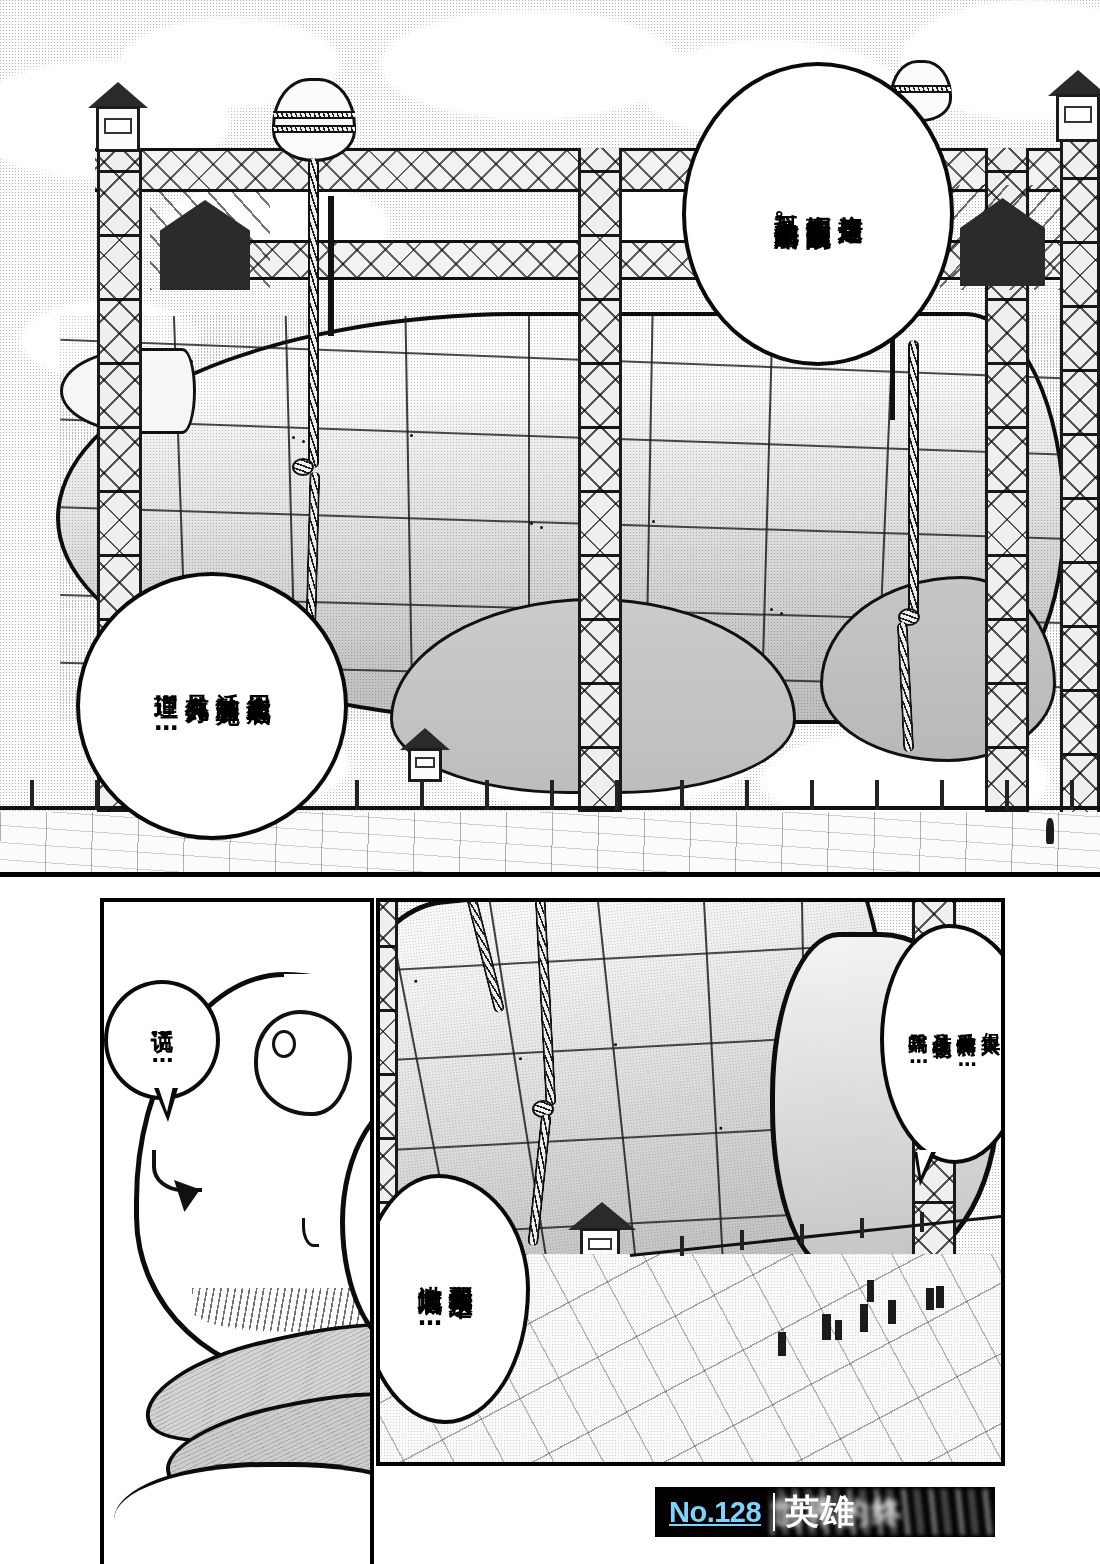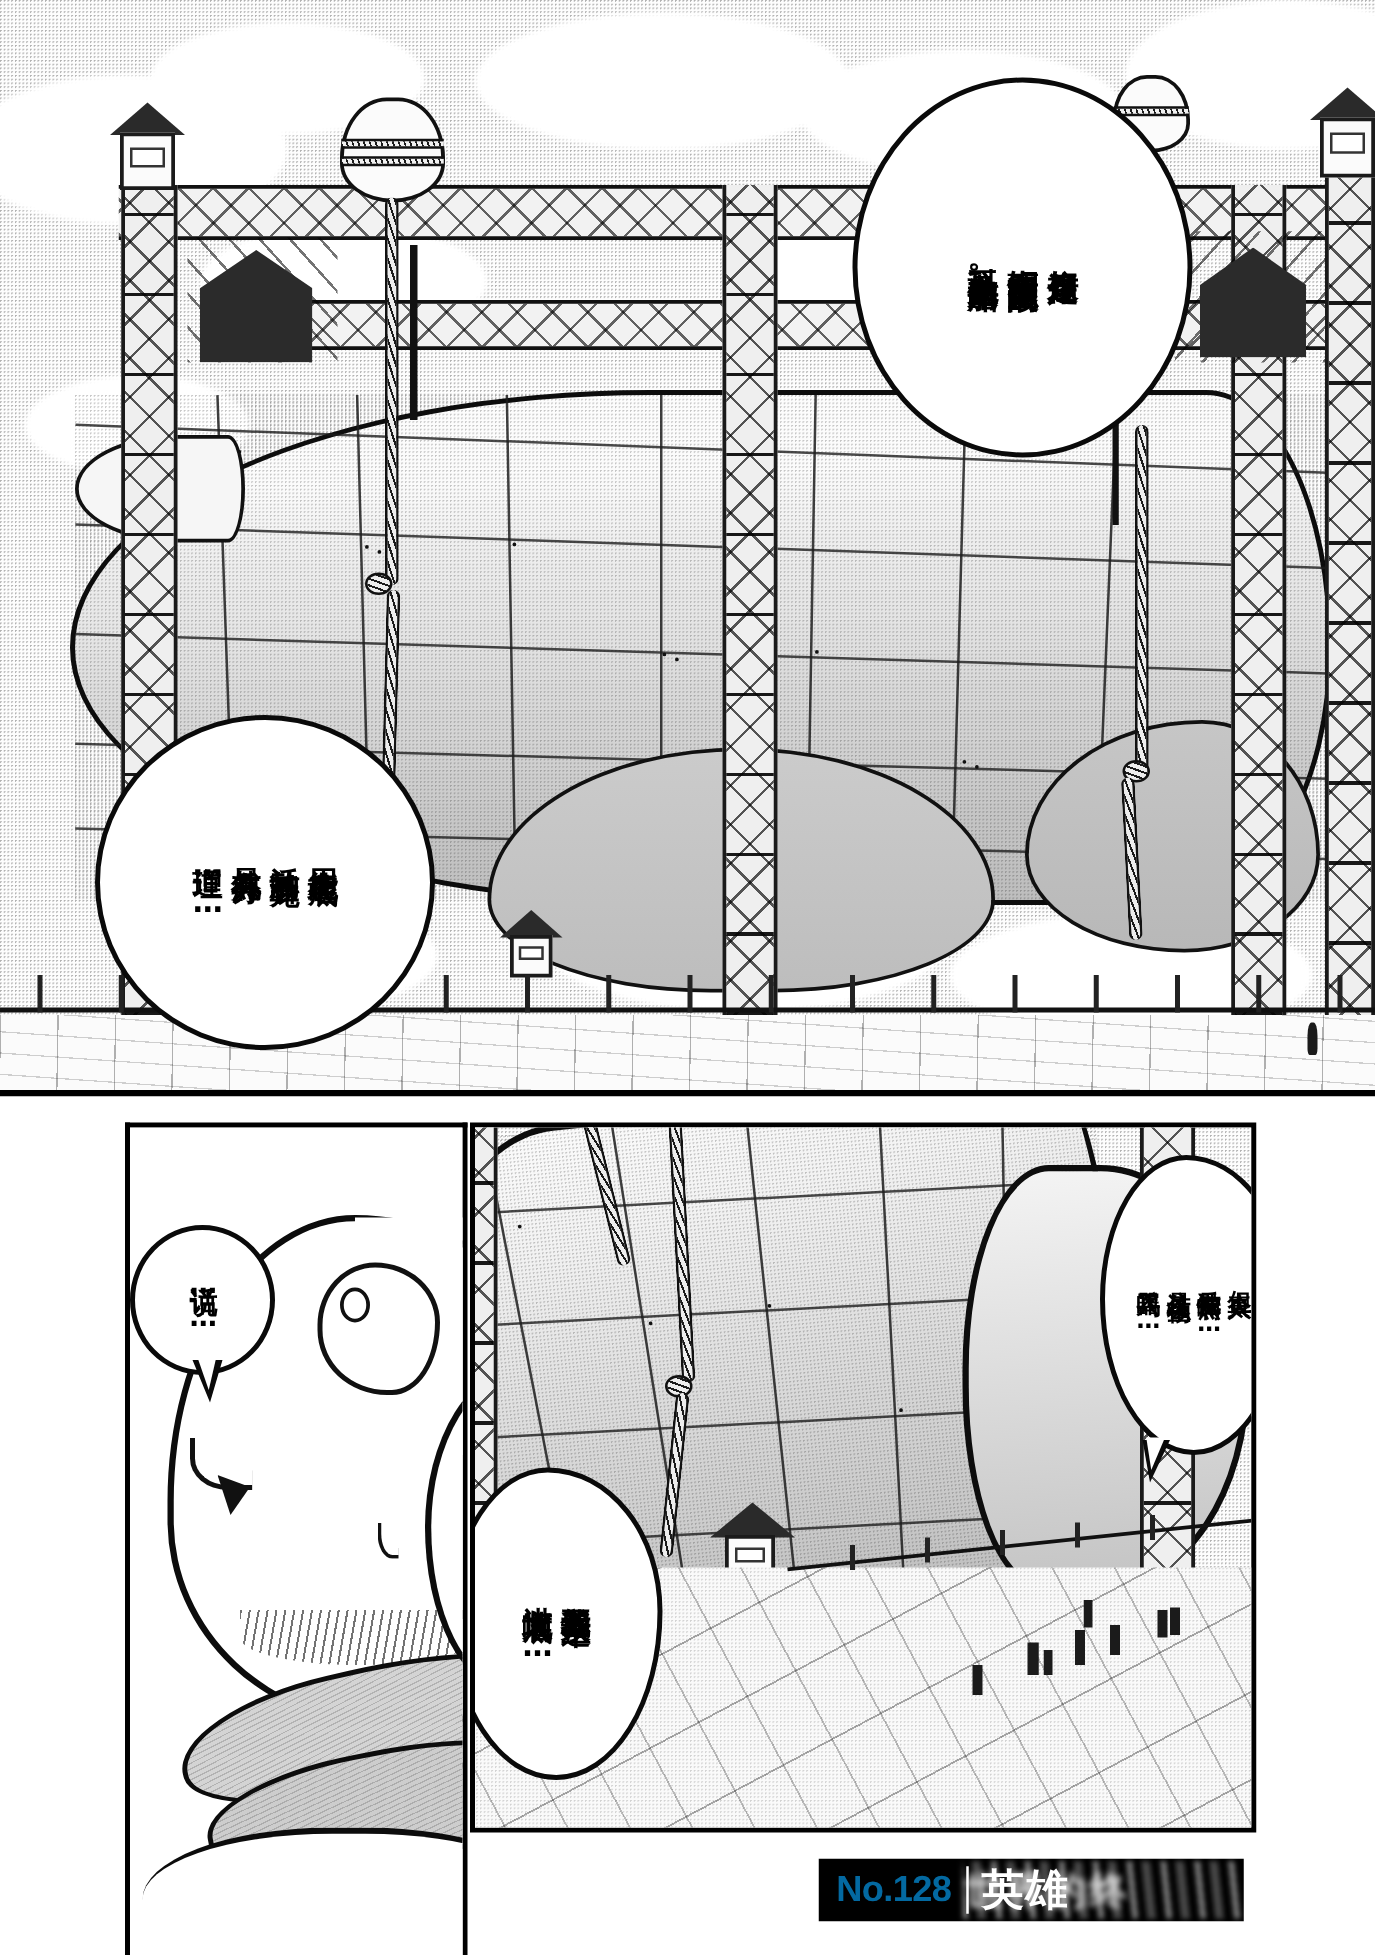--- a/index.html
+++ b/index.html
@@ -270,27 +270,28 @@
     left: 655px;
     top: 1487px;
     width: 340px;
     height: 50px;
     background: #000;
     display: flex;
     align-items: center;
     z-index: 60;
   }
   #title-no {
-    color: #0369a1;
+    color: #7dd3fc;
     font-family: "Liberation Sans", sans-serif;
     font-weight: bold;
     font-size: 29px;
     letter-spacing: -0.5px;
     padding: 0 12px 0 14px;
     white-space: nowrap;
+    text-decoration: underline;
   }
   #title-div {
     width: 2px;
     height: 38px;
     background: #fff;
     flex: 0 0 auto;
   }
   #title-main {
     color: #fff;
     font-family: "DejaVu Sans", "Liberation Sans", sans-serif;

